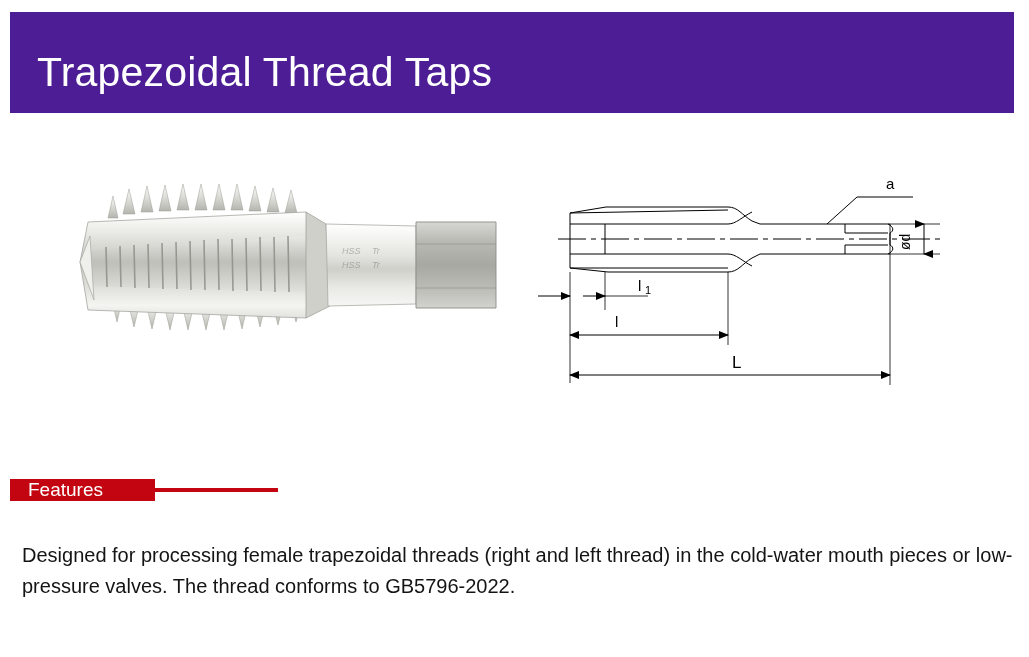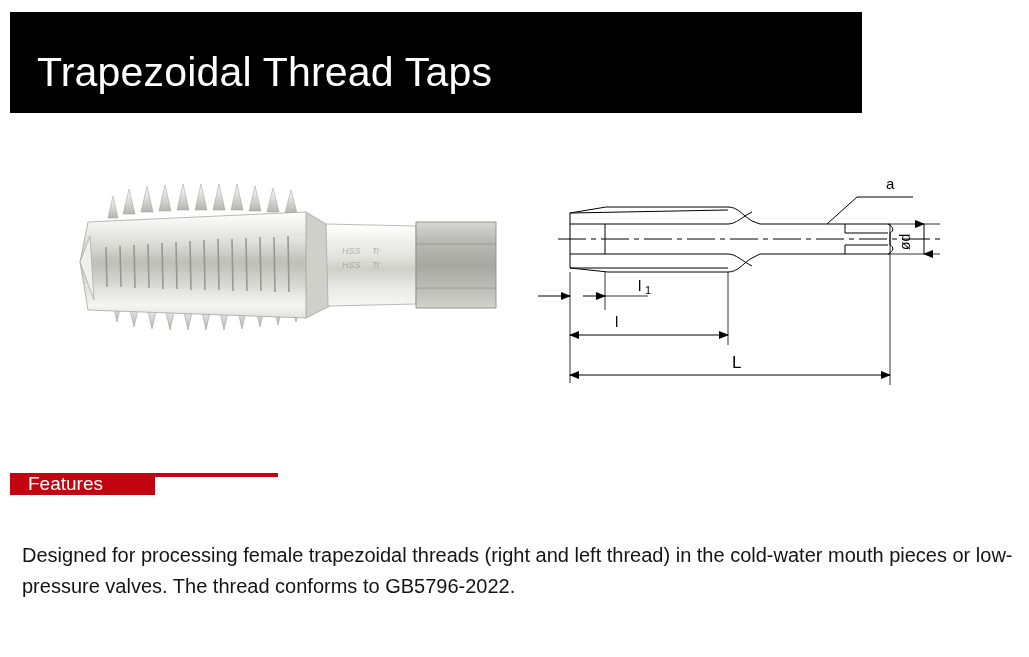--- a/index.html
+++ b/index.html
@@ -14,23 +14,23 @@
     overflow: hidden;
     font-family: "Liberation Sans", sans-serif;
     color: #1a1a1a;
   }
 
   
   .header-banner {
     position: absolute;
     left: 10px;
     top: 12px;
-    width: 852px;
+    width: 1004px;
     height: 101px;
-    background: #000000;
+    background: #4c1d95;
   }
   .header-title {
     position: absolute;
     left: 27px;
     top: 34px;
     font-size: 41px;
     font-weight: 400;
     letter-spacing: 0.2px;
     color: #ffffff;
     line-height: 52px;
@@ -66,21 +66,21 @@
     display: block;
   }
 
   
   .features-badge {
     position: absolute;
     left: 10px;
     top: 473px;
     height: 33px;
     display: flex;
-    align-items: flex-start;
+    align-items: center;
   }
   .features-fill {
     background: #c20510;
     width: 145px;
     display: flex;
     align-items: center;
     box-sizing: border-box;
   }
   .features-label {
     color: #ffffff;

